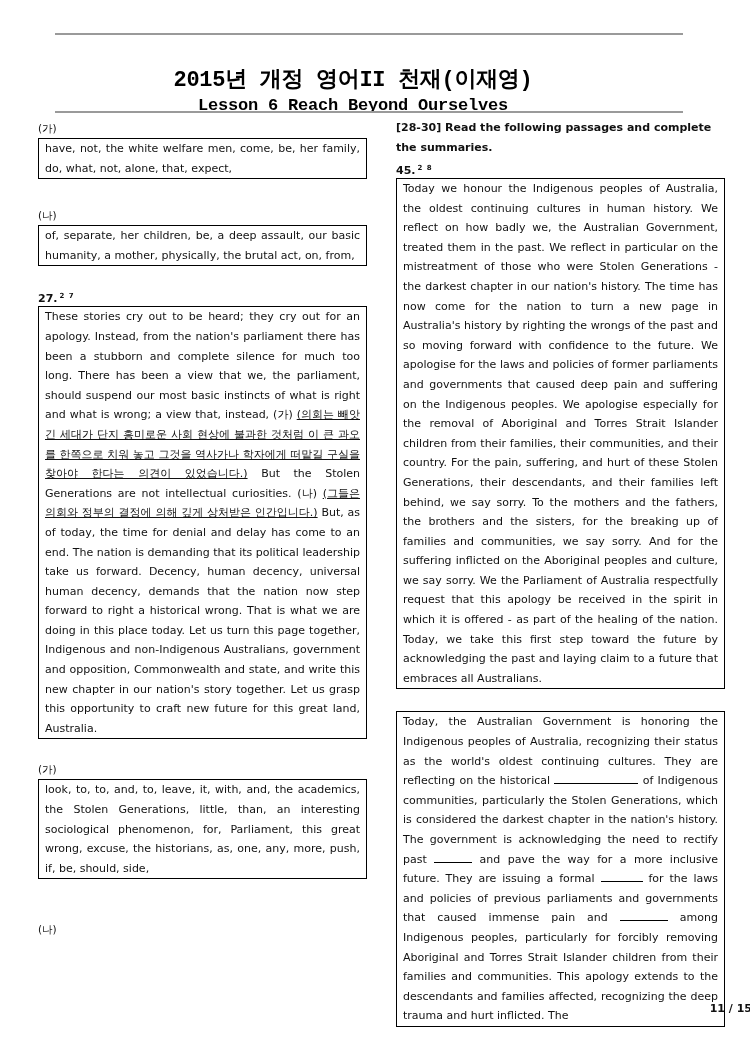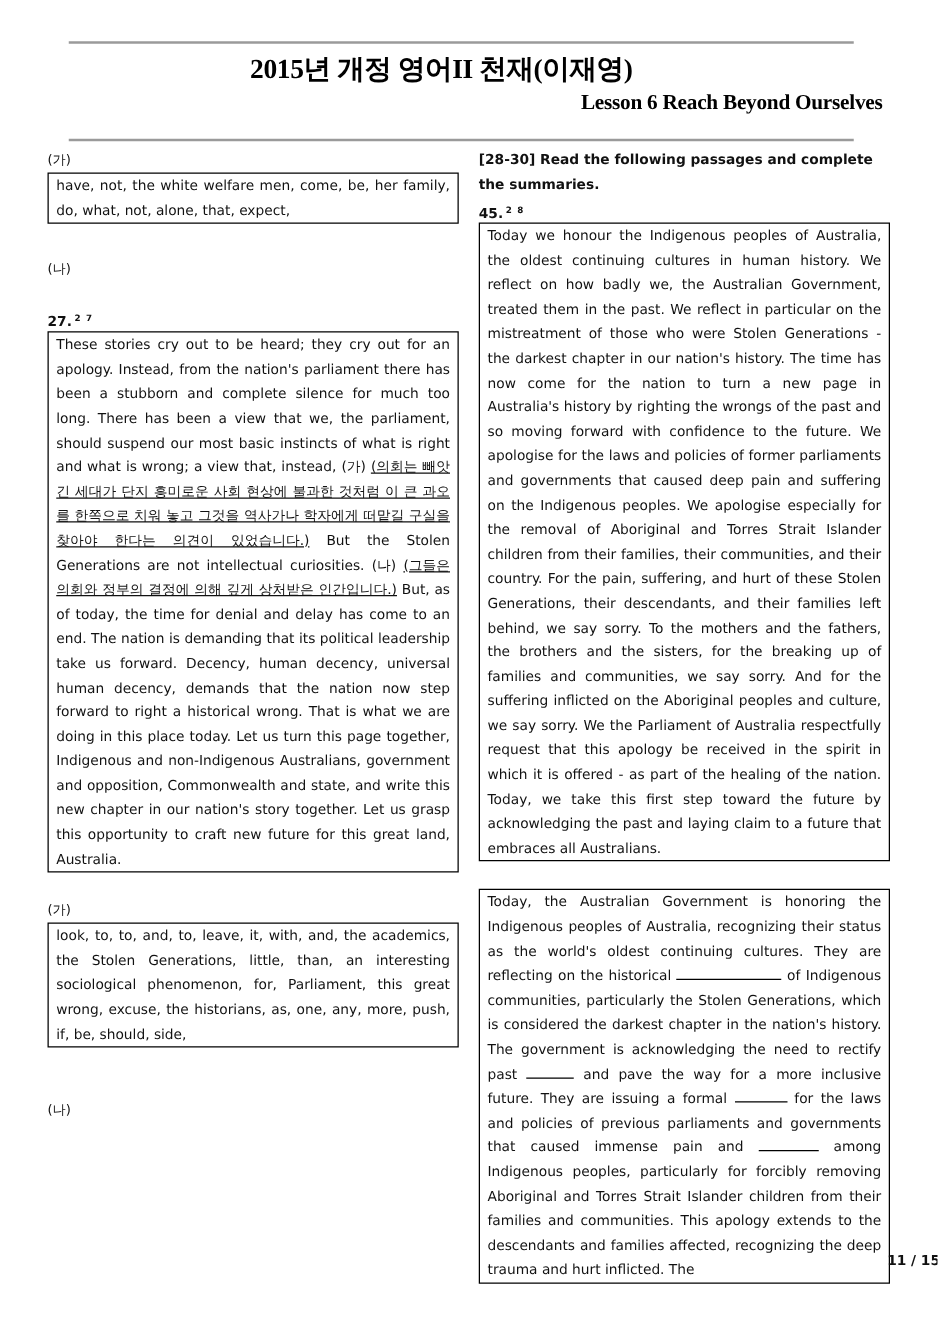--- a/index.html
+++ b/index.html
@@ -2,27 +2,27 @@
 <html><head>
 <meta charset="utf-8">
 <style>
   html, body { margin: 0; padding: 0; background: #ffffff; }
   body { width: 750px; height: 1060px; position: relative; overflow: hidden;
          font-family: "DejaVu Sans", sans-serif; color: #111; }
   .rule { position: absolute; height: 2px; background: #9a9a9a; }
   #rule-top { left: 55px; top: 33px; width: 628px; }
   #rule-bottom { left: 55px; top: 111px; width: 628px; }
   .title { position: absolute; left: 0; width: 706px; text-align: center;
-           font-family: Liberation Serif, serif; font-weight: bold; color: #000; }
+           font-family: Liberation Mono, monospace; font-weight: bold; color: #000; margin-top: 24px; }
   #title-main { top: 40px; font-size: 22px; letter-spacing: -0.3px; }
-  #title-sub { top: 72px; font-size: 17px; letter-spacing: -0.2px; text-align: right; }
+  #title-sub { top: 72px; font-size: 17px; letter-spacing: -0.2px; }
 
   .col { position: absolute; top: 118px; }
   #col-left { left: 38px; width: 329px; }
-  #col-right { left: 383px; width: 329px; }
+  #col-right { left: 396px; width: 329px; }
 
   .label { font-size: 10.5px; line-height: 20px; height: 20px; }
   .qnum { font-size: 11px; font-weight: bold; line-height: 20px; height: 20px; }
   .qnum sup { font-size: 7px; font-weight: bold; vertical-align: 4px; margin-left: 2px; letter-spacing: 1px; }
   .heading { font-size: 11px; font-weight: bold; line-height: 20px; }
   .box { border: 1.3px solid #000; padding: 0 6px; font-size: 11px; line-height: 19.6px;
          text-align: justify; box-sizing: border-box; }
   .gap { height: 20px; }
   .ul { text-decoration: underline; }
   .blank { display: inline-block; border-bottom: 1px solid #000; height: 11px; vertical-align: baseline; }
@@ -36,20 +36,21 @@
 <div class="title" id="title-main">2015년 개정 영어II 천재(이재영)</div>
 <div class="title" id="title-sub">Lesson 6 Reach Beyond Ourselves</div>
 <div class="rule" id="rule-bottom"></div>
 
 <div class="col" id="col-left">
   <div class="label">(가)</div>
   <div class="box">have, not, the white welfare men, come, be, her family, do, what, not, alone, that, expect,</div>
   <div class="gap"></div>
     <div style="height:6px"></div>
   <div class="label">(나)</div>
+  <div class="box">of, separate, her children, be, a deep assault, our basic humanity, a mother, physically, the brutal act, on, from,</div>
   <div style="height:20px"></div>
   <div class="qnum"><span>27.</span><sup>2 7</sup></div>
   <div class="box"><span>These stories cry out to be heard; they cry out for an apology. Instead, from the nation's parliament there has been a stubborn and complete silence for much too long. There has been a view that we, the parliament, should suspend our most basic instincts of what is right and what is wrong; a view that, instead, (가) </span><span class="ul">(의회는 빼앗긴 세대가 단지 흥미로운 사회 현상에 불과한 것처럼 이 큰 과오를 한쪽으로 치워 놓고 그것을 역사가나 학자에게 떠맡길 구실을 찾아야 한다는 의견이 있었습니다.)</span><span> But the Stolen Generations are not intellectual curiosities. (나) </span><span class="ul">(그들은 의회와 정부의 결정에 의해 깊게 상처받은 인간입니다.)</span><span> But, as of today, the time for denial and delay has come to an end. The nation is demanding that its political leadership take us forward. Decency, human decency, universal human decency, demands that the nation now step forward to right a historical wrong. That is what we are doing in this place today. Let us turn this page together, Indigenous and non-Indigenous Australians, government and opposition, Commonwealth and state, and write this new chapter in our nation's story together. Let us grasp this opportunity to craft new future for this great land, Australia.</span></div>
   <div style="height:20px"></div>
   <div class="label">(가)</div>
   <div class="box">look, to, to, and, to, leave, it, with, and, the academics, the Stolen Generations, little, than, an interesting sociological phenomenon, for, Parliament, this great wrong, excuse, the historians, as, one, any, more, push, if, be, should, side,</div>
   <div style="height:40px"></div>
   <div class="label">(나)</div>
 </div>
 

